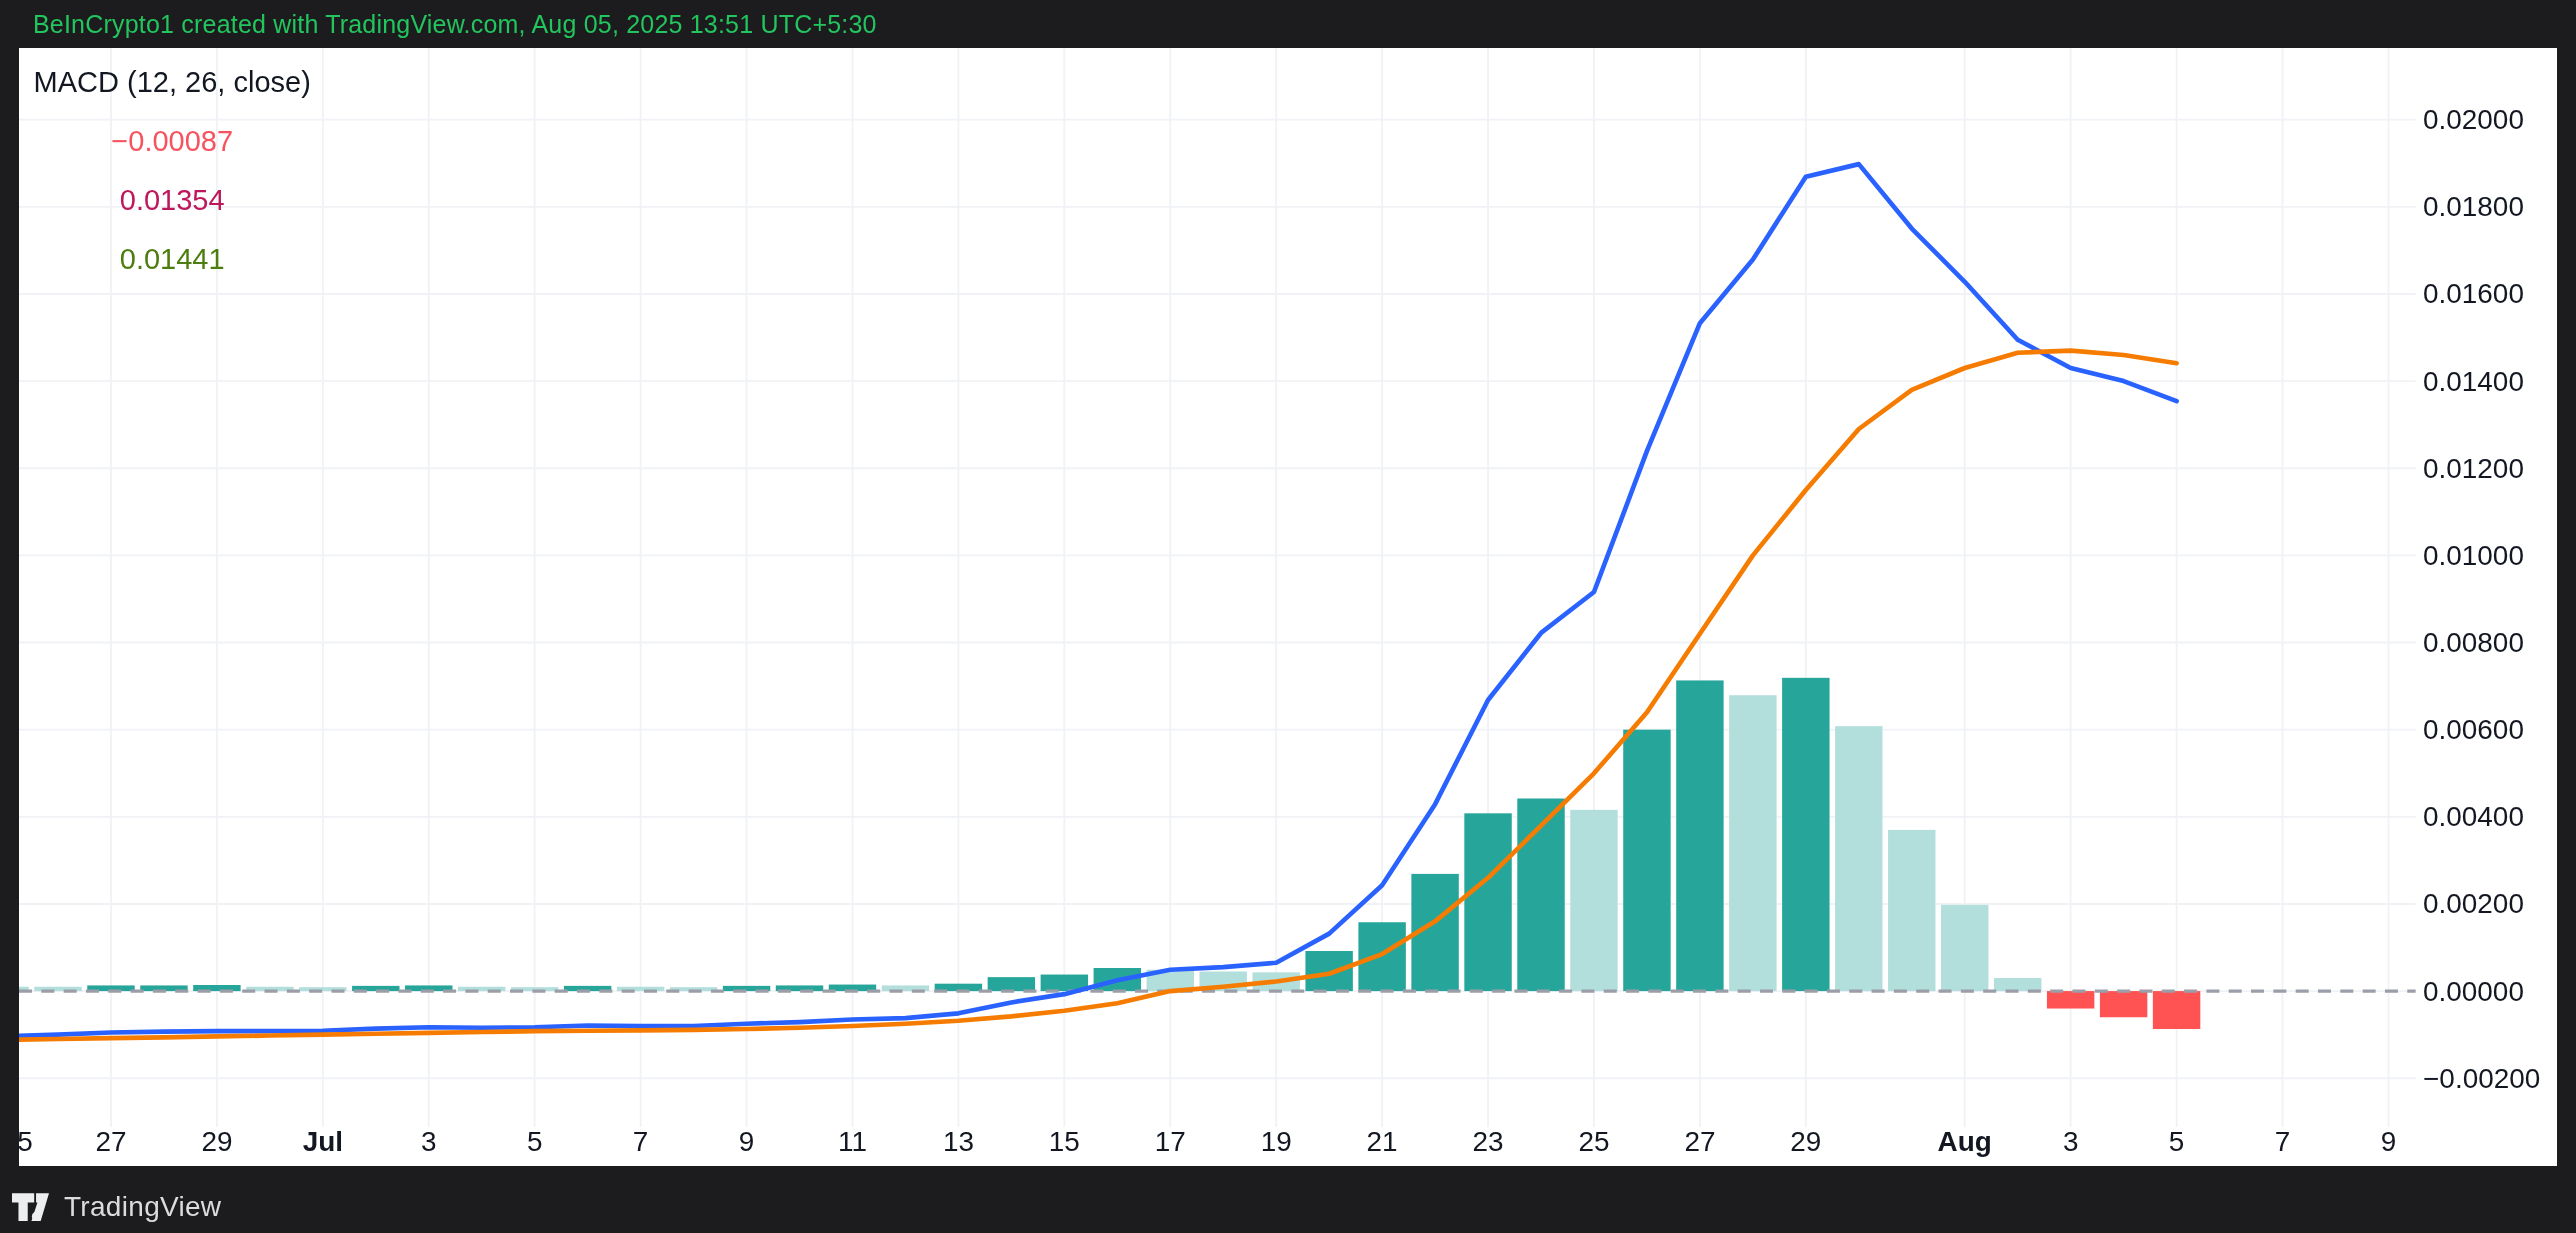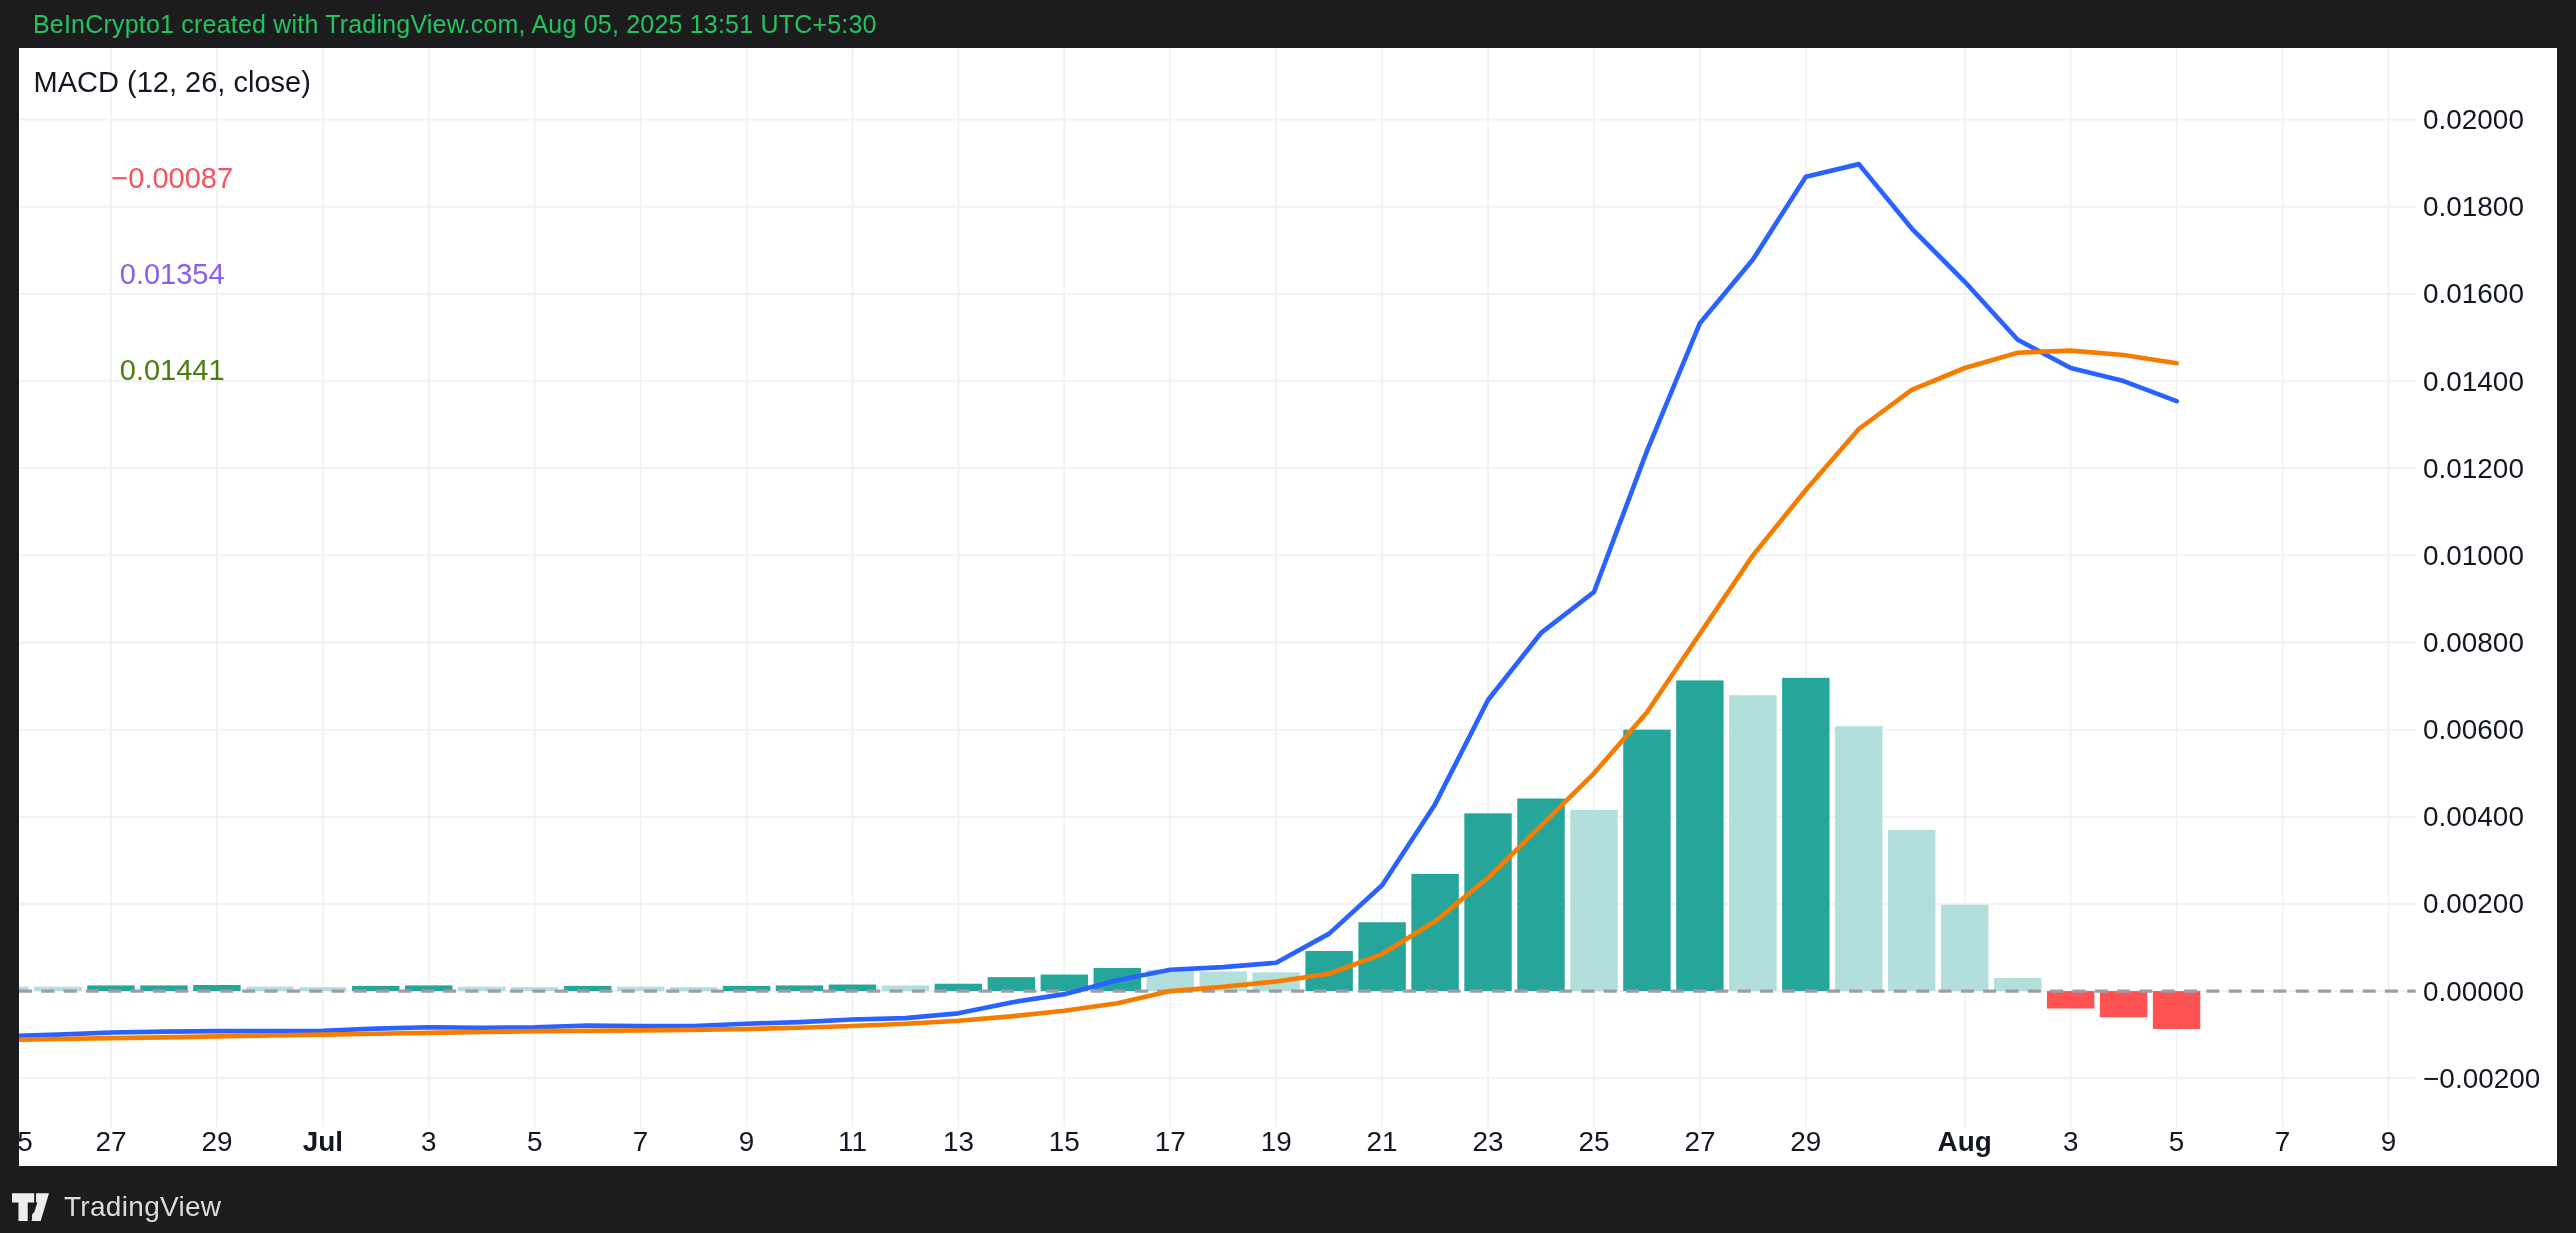--- a/index.html
+++ b/index.html
@@ -18,21 +18,21 @@
   .panel{
     position:absolute;left:18.6px;top:48px;width:2538px;height:1118px;
     background:#FFFFFF;overflow:hidden;
   }
   .legend{
     position:absolute;left:15px;top:16.7px;z-index:5;
     display:flex;align-items:center;gap:24px;
     font-size:29px;line-height:35px;white-space:nowrap;flex-direction:column;
   }
   .legend .lg-label{color:#131722;}
-  .legend .lg-val{font-weight:400;margin-top:37px;}
+  .legend .lg-val{font-weight:400;}
   svg#plot{position:absolute;left:0;top:0;}
   .footer{
     position:absolute;left:0;top:1166px;width:2576px;height:81px;
     background:#1C1C1E;display:flex;align-items:center;
     padding-left:12px;box-sizing:border-box;gap:15px;
   }
   .tv-text{font-size:28px;color:#DBDCDE;letter-spacing:0.3px;}
   .tv-logo{display:inline-flex;align-items:center;}
 </style>
 </head>
@@ -155,21 +155,21 @@
       <text x="1921.3000000000002" y="1186" text-anchor="middle" fill="#131722" font-size="30" font-weight="400" font-family="Liberation Sans, DejaVu Sans, sans-serif">29</text>
       <text x="2092.15" y="1186" text-anchor="middle" fill="#131722" font-size="30" font-weight="700" font-family="Liberation Sans, DejaVu Sans, sans-serif">Aug</text>
       <text x="2206.05" y="1186" text-anchor="middle" fill="#131722" font-size="30" font-weight="400" font-family="Liberation Sans, DejaVu Sans, sans-serif">3</text>
       <text x="2319.9500000000003" y="1186" text-anchor="middle" fill="#131722" font-size="30" font-weight="400" font-family="Liberation Sans, DejaVu Sans, sans-serif">5</text>
       <text x="2433.85" y="1186" text-anchor="middle" fill="#131722" font-size="30" font-weight="400" font-family="Liberation Sans, DejaVu Sans, sans-serif">7</text>
       <text x="2547.75" y="1186" text-anchor="middle" fill="#131722" font-size="30" font-weight="400" font-family="Liberation Sans, DejaVu Sans, sans-serif">9</text>
     </svg>
   <div class="legend">
     <span class="lg-label">MACD (12, 26, close)</span>
     <span class="lg-val" style="color: rgb(247, 82, 95);">−0.00087</span>
-    <span class="lg-val" style="color: #8b5cf6;">0.01354</span>
+    <span class="lg-val" style="color: #be185d;">0.01354</span>
     <span class="lg-val" style="color: #4d7c0f;">0.01441</span>
   </div>
 </div>
 
 <div class="footer">
   <span class="tv-logo">
     <svg width="37" height="32" viewBox="0 0 40 34" xmlns="http://www.w3.org/2000/svg">
       <g fill="#EDEEF0">
         <path d="M0 2 H24 V12 H17 V32 H7 V12 H0 Z"></path>
         <circle cx="26.5" cy="27" r="5"></circle>

